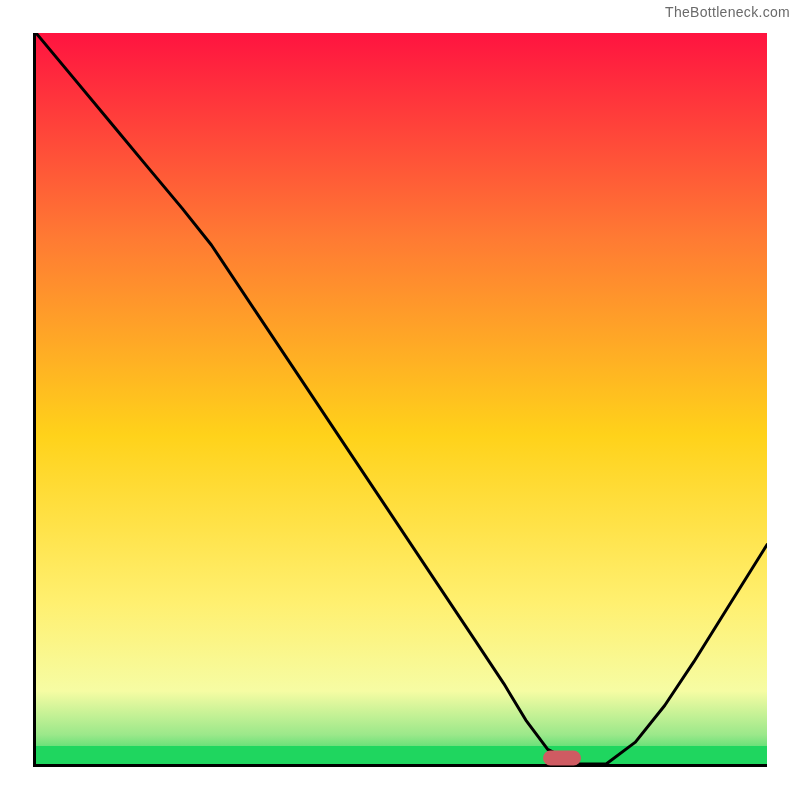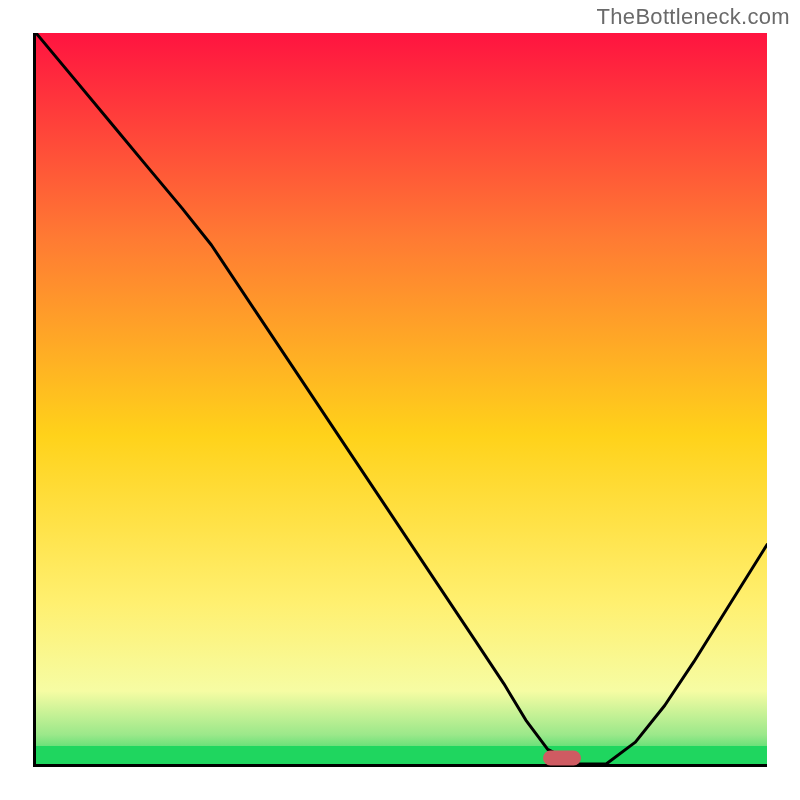--- a/index.html
+++ b/index.html
@@ -8,21 +8,21 @@
     height: 800px;
     background: #ffffff;
     font-family: Arial, Helvetica, sans-serif;
     position: relative;
     overflow: hidden;
   }
   .watermark {
     position: absolute;
     top: 4px;
     right: 10px;
-    font-size: 22px;
+    font-size: 14px;
     font-weight: 500;
     color: #6a6a6a;
     z-index: 10;
     letter-spacing: 0.3px;
   }
   .frame {
     position: absolute;
     top: 33px;
     left: 33px;
     width: 734px;

